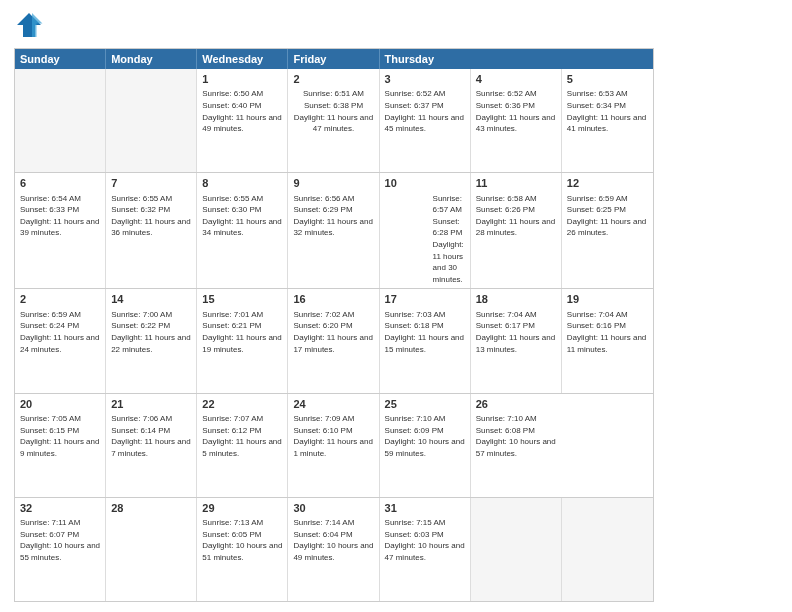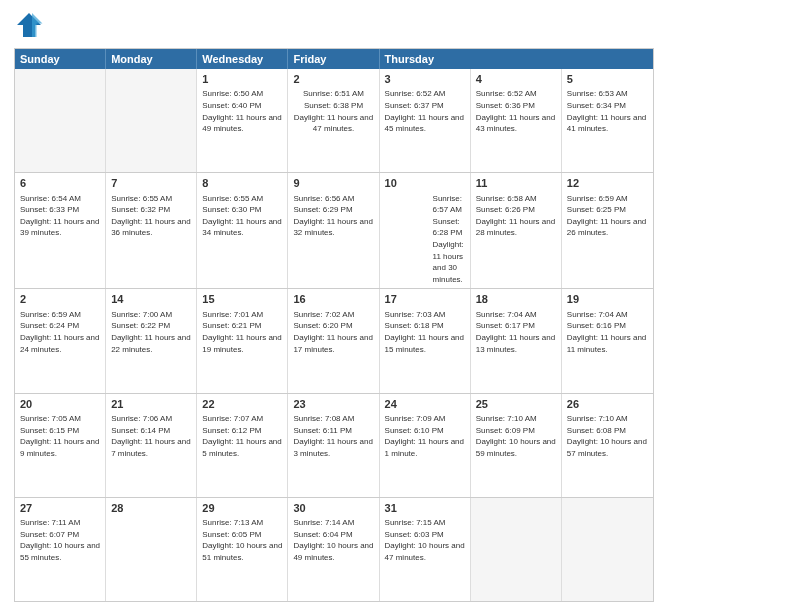--- a/index.html
+++ b/index.html
@@ -274,47 +274,41 @@
 Sunset: 6:14 PM
 Daylight: 11 hours and 7 minutes.</div>
           </div>
           <div class="cal-cell">
             <span class="day-num">22</span>
             <div class="cell-text" style="white-space: pre-line;">Sunrise: 7:07 AM
 Sunset: 6:12 PM
 Daylight: 11 hours and 5 minutes.</div>
           </div>
           <div class="cal-cell">
-            <span class="day-num">23</span>
-            <div class="cell-text" style="white-space: pre-line;">Sunrise: 7:08 AM
-Sunset: 6:11 PM
-Daylight: 11 hours and 3 minutes.</div>
-          </div>
-          <div class="cal-cell">
             <span class="day-num">24</span>
             <div class="cell-text" style="white-space: pre-line;">Sunrise: 7:09 AM
 Sunset: 6:10 PM
 Daylight: 11 hours and 1 minute.</div>
           </div>
           <div class="cal-cell">
             <span class="day-num">25</span>
             <div class="cell-text" style="white-space: pre-line;">Sunrise: 7:10 AM
 Sunset: 6:09 PM
 Daylight: 10 hours and 59 minutes.</div>
           </div>
           <div class="cal-cell">
             <span class="day-num">26</span>
             <div class="cell-text" style="white-space: pre-line;">Sunrise: 7:10 AM
 Sunset: 6:08 PM
 Daylight: 10 hours and 57 minutes.</div>
           </div>
         </div>
         <div class="cal-row">
           <div class="cal-cell">
-            <span class="day-num">27</span>
+            <span class="day-num">32</span>
             <div class="cell-text" style="white-space: pre-line;">Sunrise: 7:11 AM
 Sunset: 6:07 PM
 Daylight: 10 hours and 55 minutes.</div>
           </div>
           <div class="cal-cell">
             <span class="day-num">28</span>
           </div>
           <div class="cal-cell">
             <span class="day-num">29</span>
             <div class="cell-text" style="white-space: pre-line;">Sunrise: 7:13 AM

